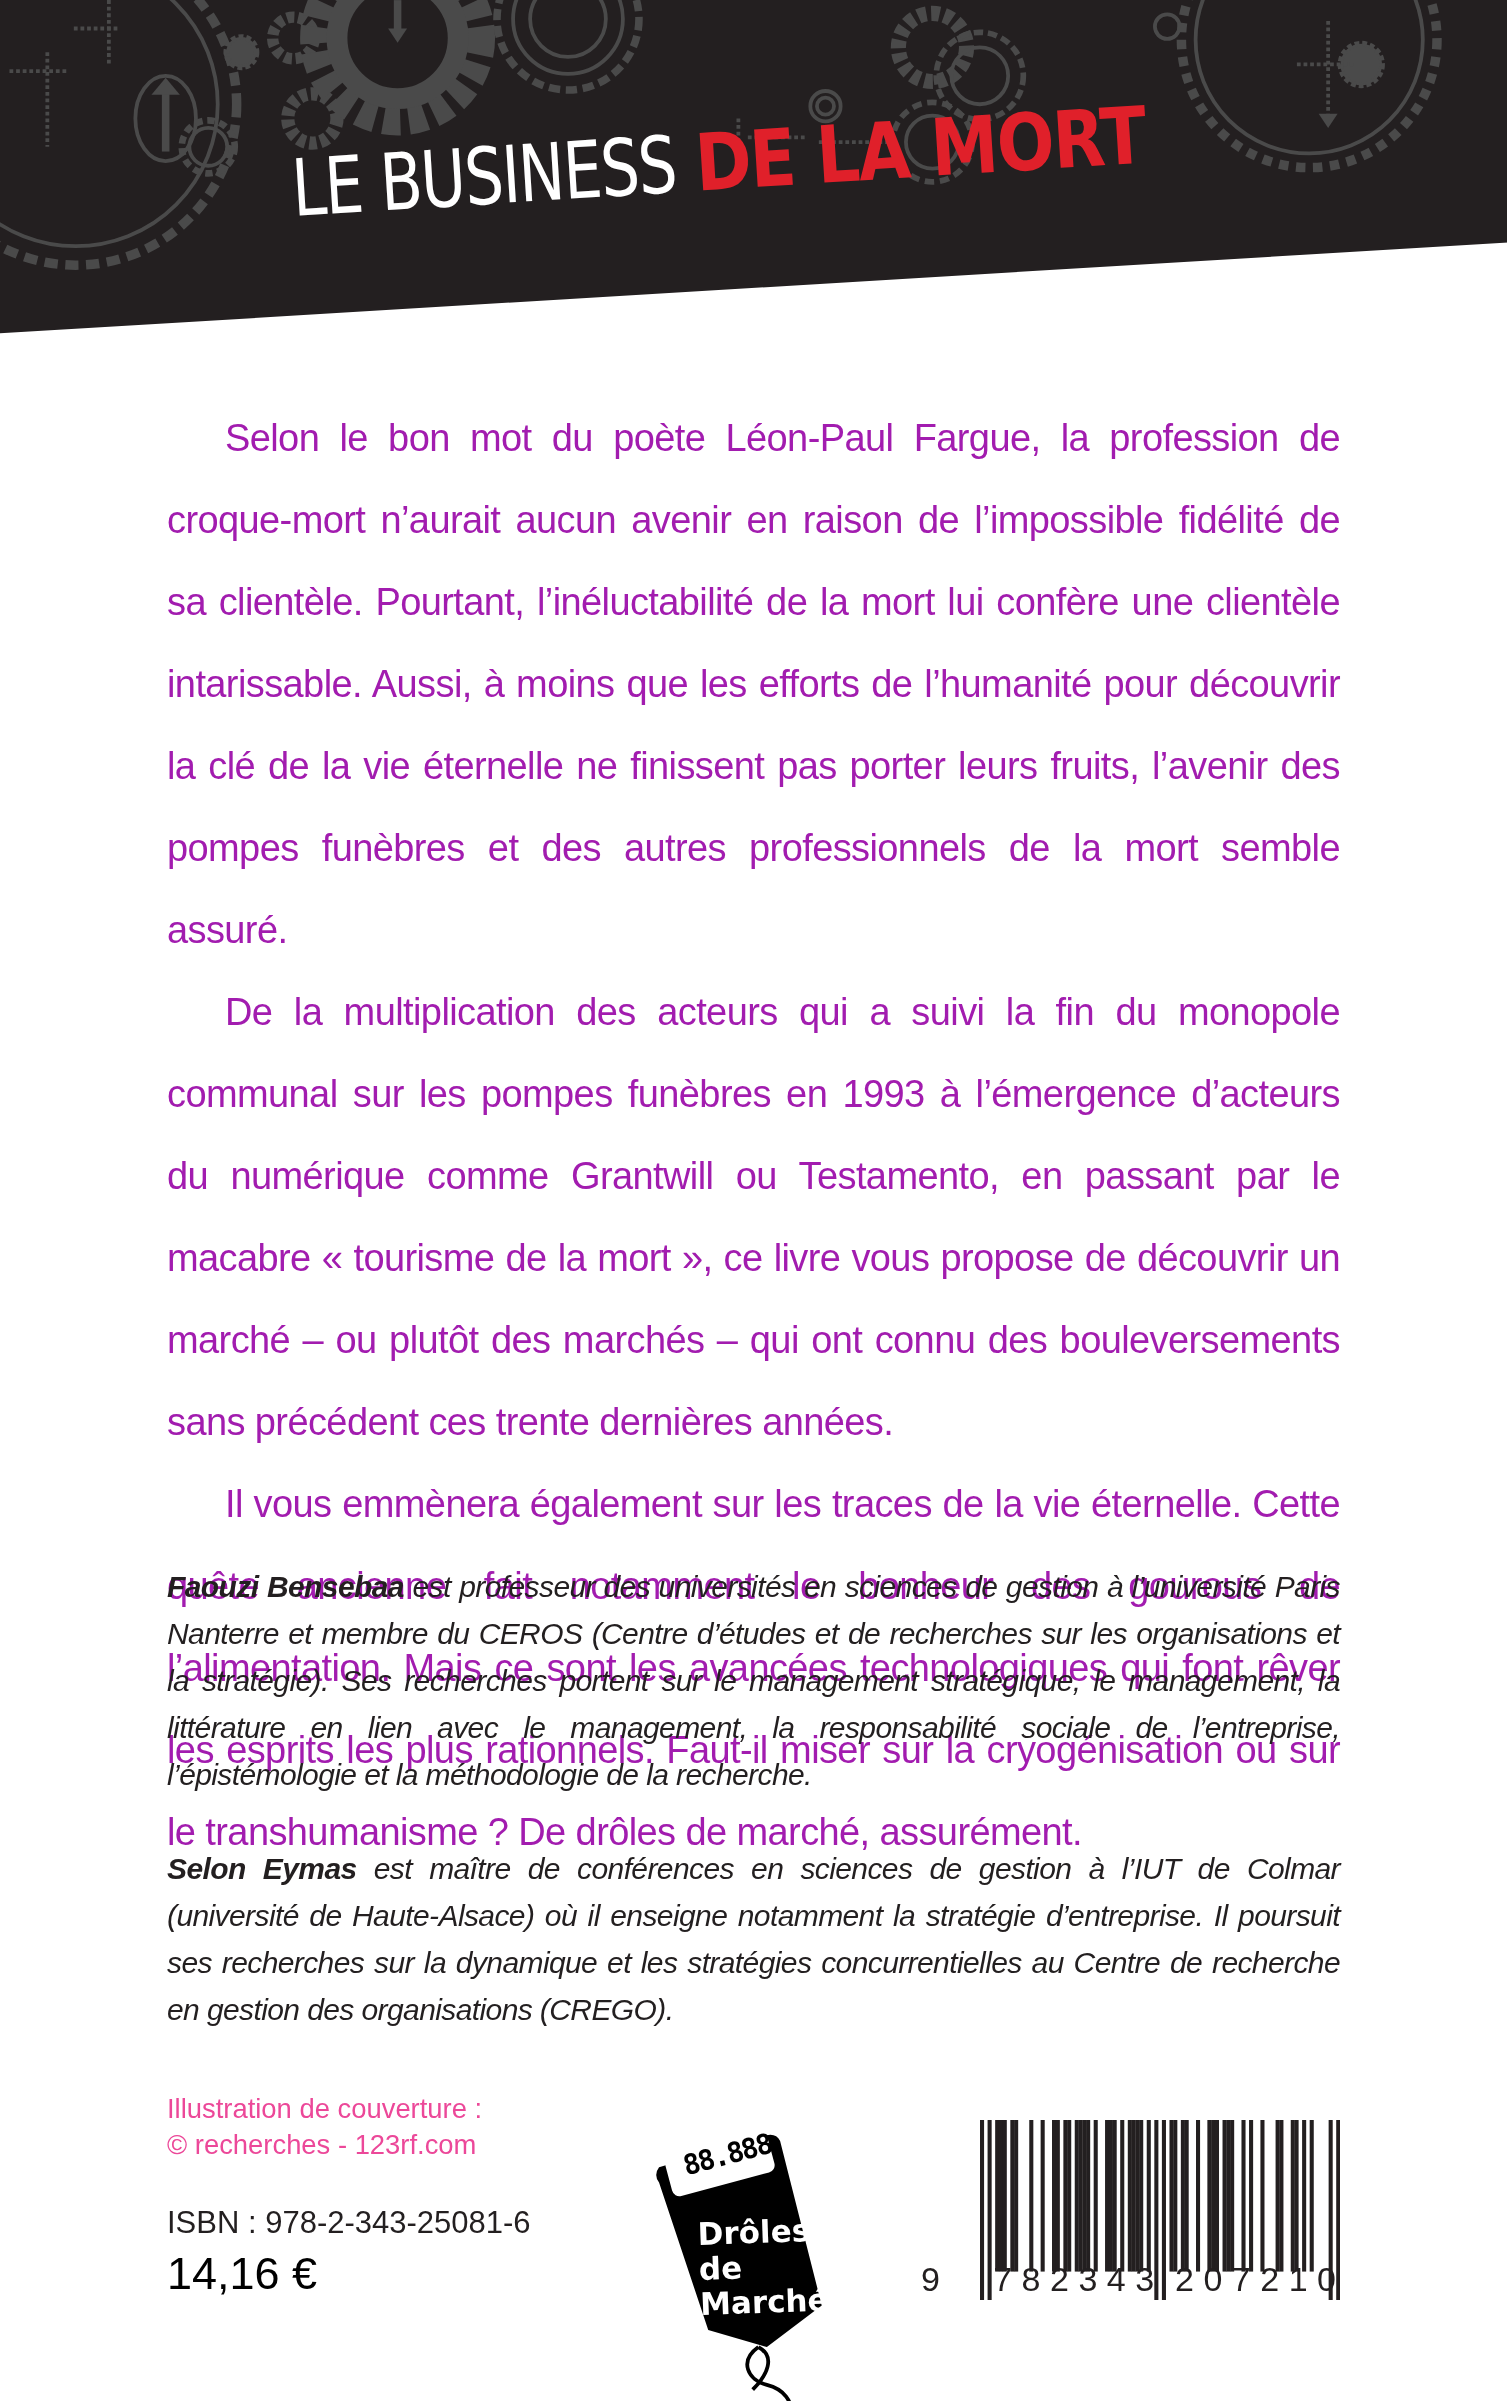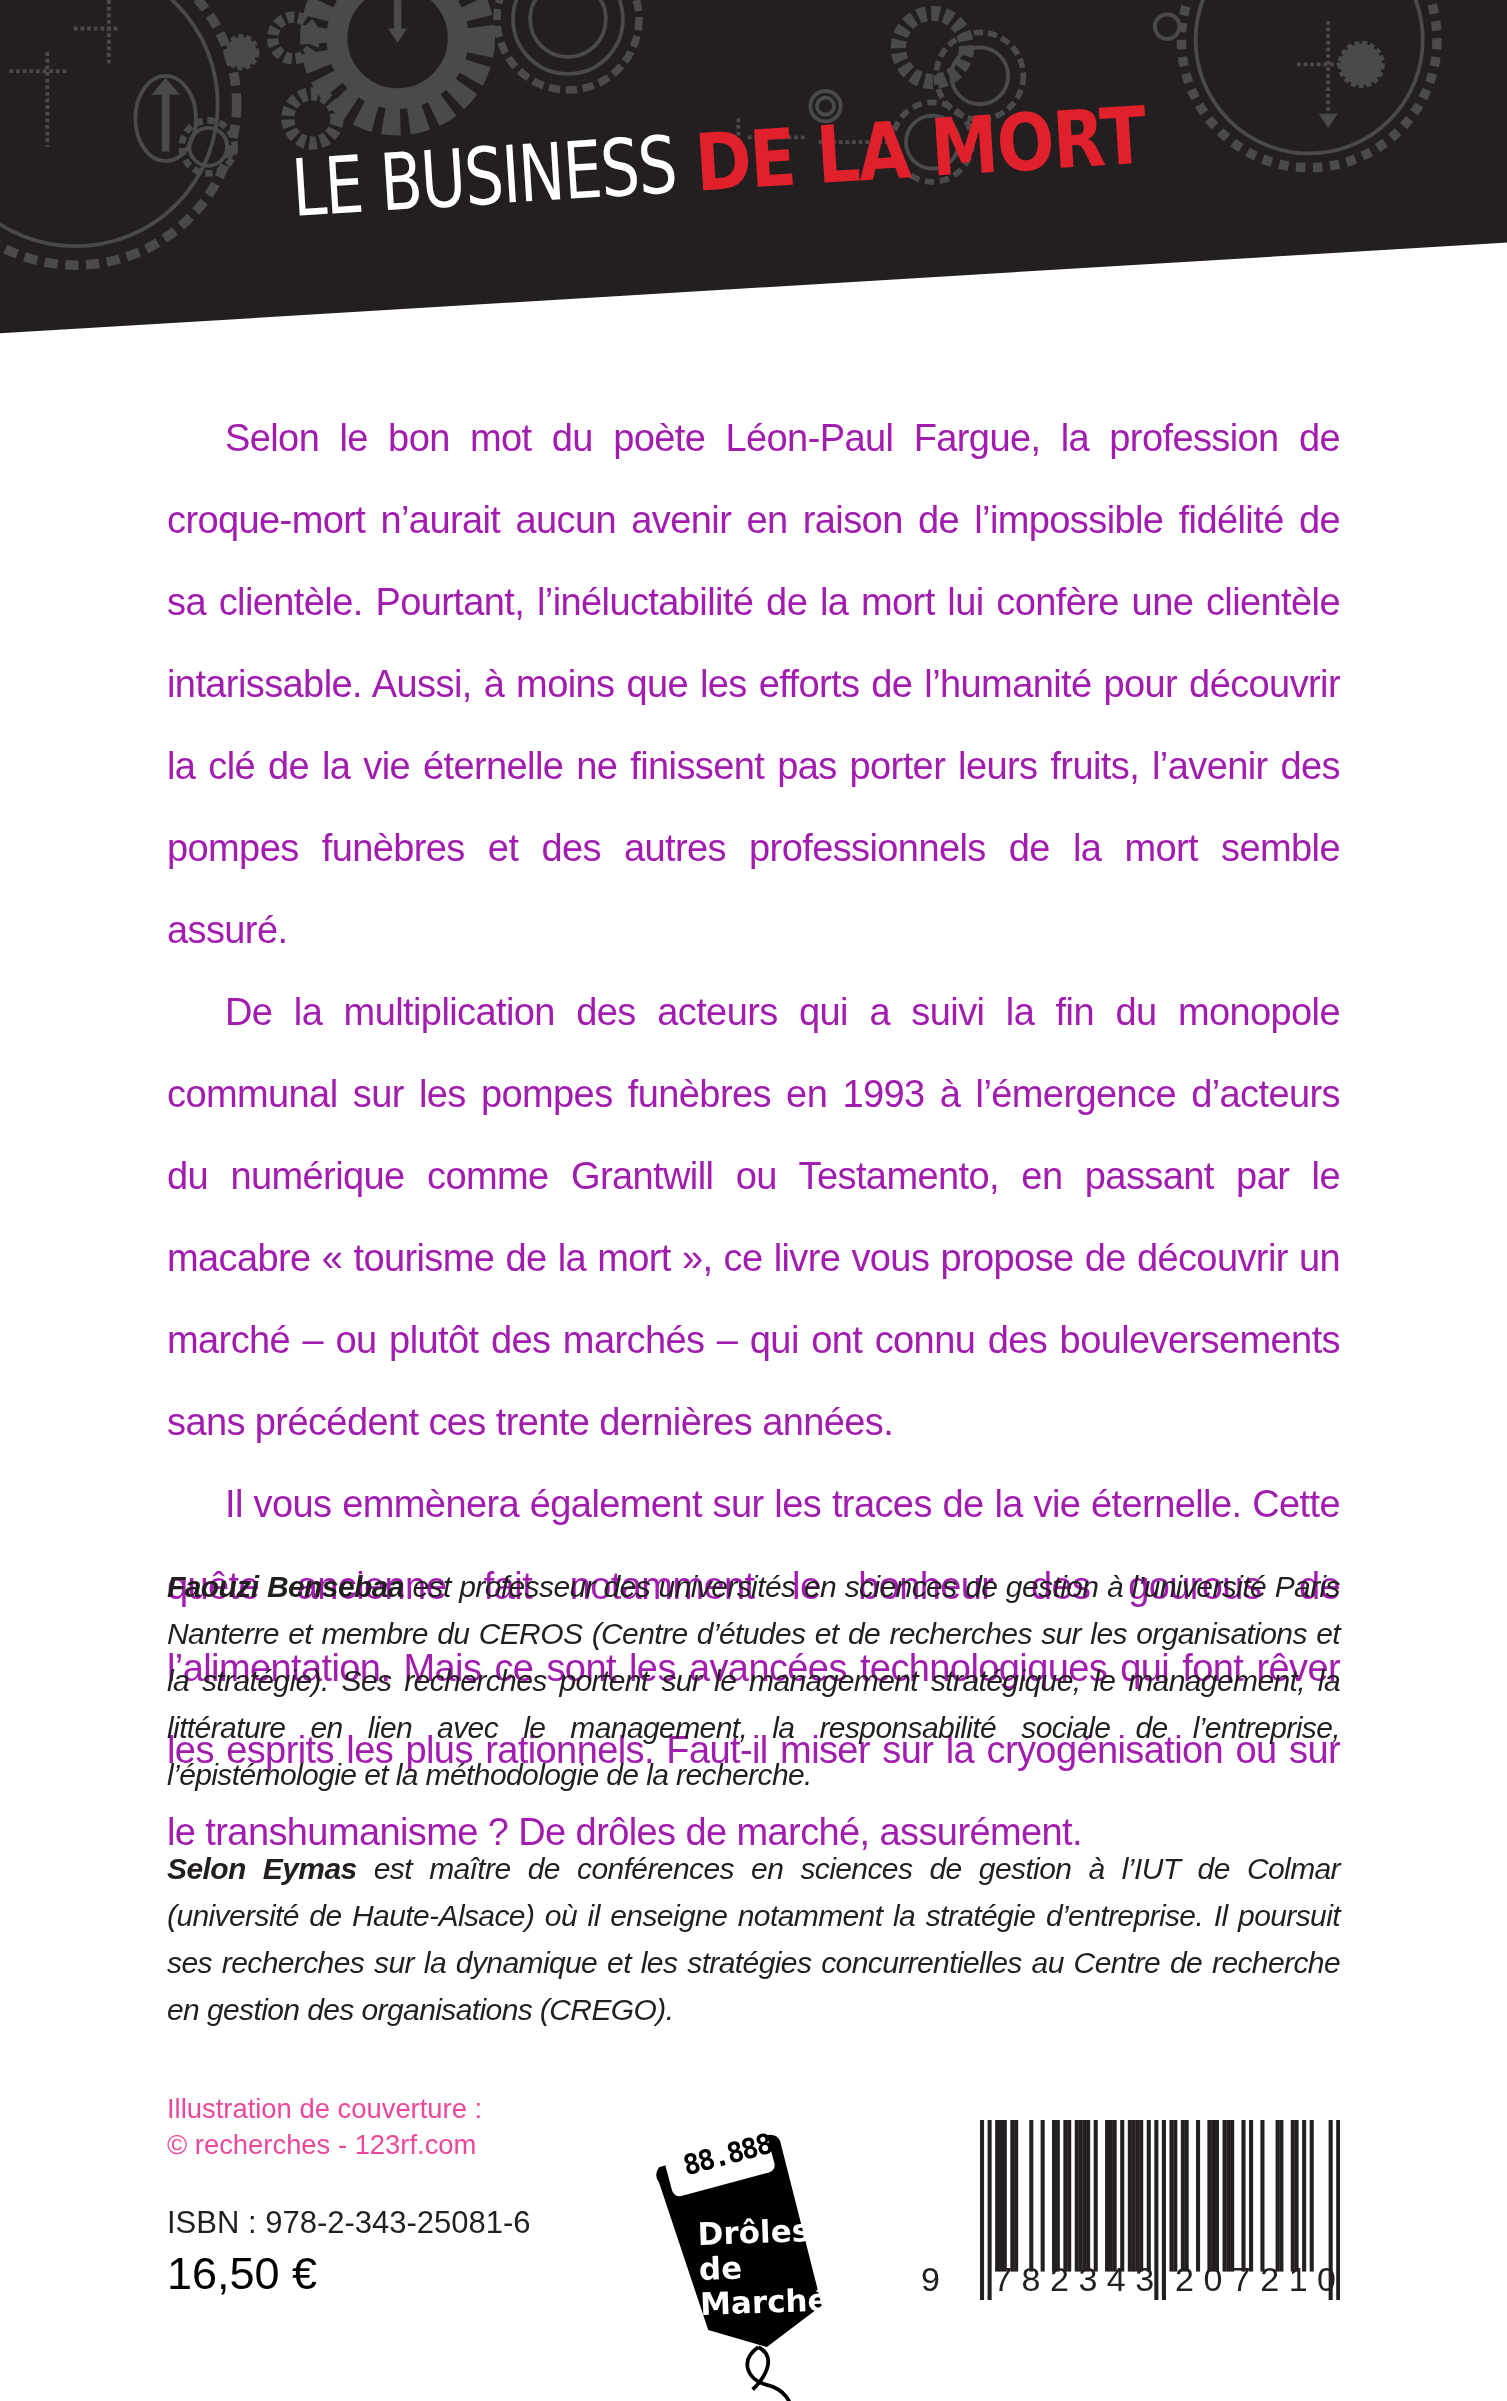--- a/index.html
+++ b/index.html
@@ -128,21 +128,21 @@
 <div class="bios">
   <p class="bio"><b>Faouzi Bensebaa</b><span> est professeur des universités en sciences de gestion à l’université Paris Nanterre et membre du CEROS (Centre d’études et de recherches sur les organisations et la stratégie). Ses recherches portent sur le management stratégique, le management, la littérature en lien avec le management, la responsabilité sociale de l’entreprise, l’épistémologie et la méthodologie de la recherche.</span></p>
   <p class="bio"><b>Selon Eymas</b><span> est maître de conférences en sciences de gestion à l’IUT de Colmar (université de Haute-Alsace) où il enseigne notamment la stratégie d’entreprise. Il poursuit ses recherches sur la dynamique et les stratégies concurrentielles au Centre de recherche en gestion des organisations (CREGO).</span></p>
 </div>
 
 <div class="credits">
   <div>Illustration de couverture :</div>
   <div>© recherches - 123rf.com</div>
 </div>
 <div class="isbn">ISBN : 978-2-343-25081-6</div>
-<div class="price">16,50 €</div>
+<div class="price">14,16 €</div>
 
 <div class="tag">
   <svg width="227" height="282" viewBox="0 0 240 298">
     <path d="M36,50 Q30,58 36,66 L88,222 L150,240 L208,196 L164,22 Q160,14 150,16 Z" fill="#000"></path>
     <circle cx="141" cy="246" r="6" fill="#fff"></circle>
     <path d="M141,240 C120,255 130,275 150,280 C170,285 175,298 178,310" fill="none" stroke="#000" stroke-width="4"></path>
     <path d="M141,240 C160,250 150,270 135,285" fill="none" stroke="#000" stroke-width="4"></path>
     <g transform="rotate(-15 50 60)">
       <rect x="46" y="40" width="112" height="42" rx="8" fill="#fff"></rect>
     </g>

